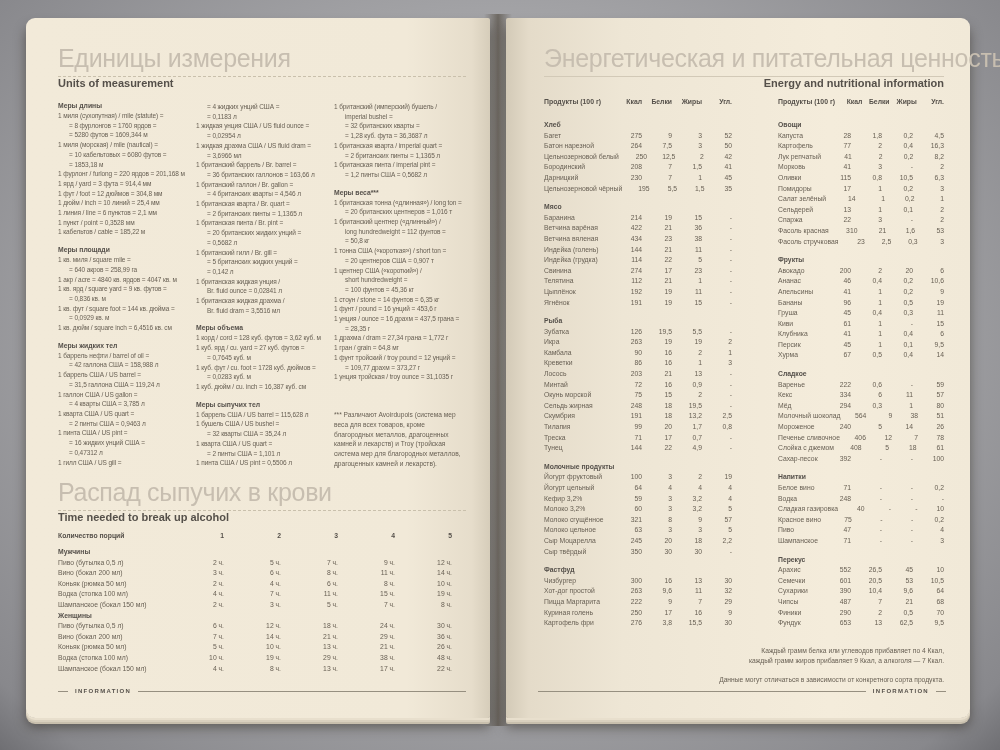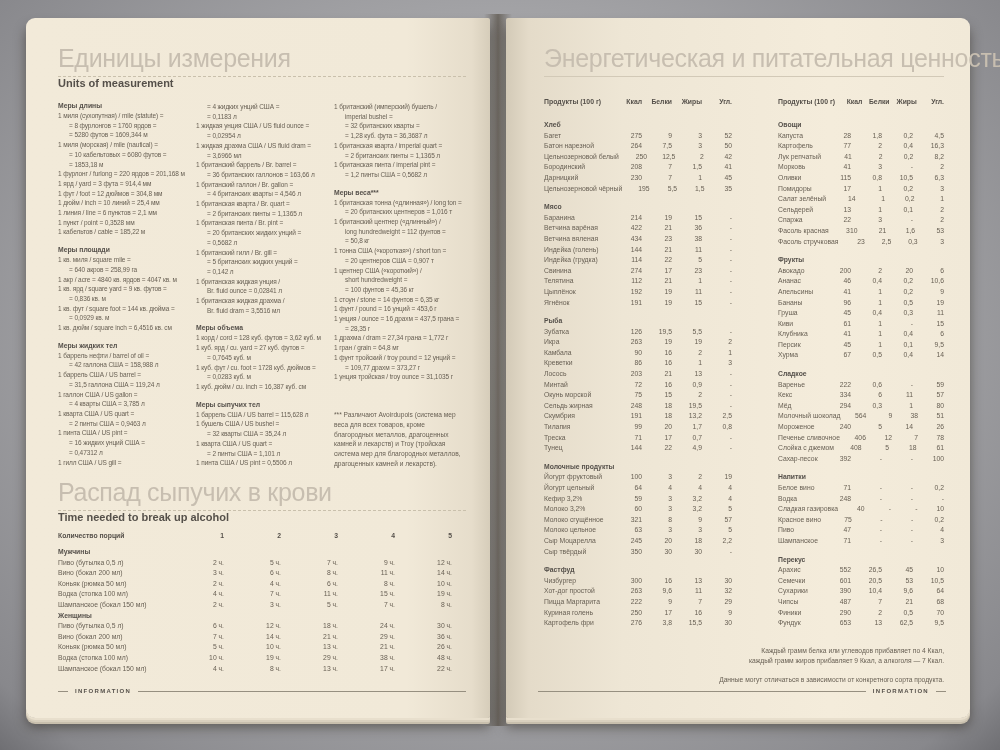--- a/index.html
+++ b/index.html
@@ -427,20 +427,21 @@
     <div class="f-tick"></div>
     <div class="f-text">INFORMATION</div>
     <div class="f-line"></div>
   </div>
 </div>
 
 <div class="page right">
   <div class="nutri-head">
     <div class="sec-title">Энергетическая и питательная ценность продуктов</div>
     <div class="rule-solid"></div>
+    <div class="sec-sub">Energy and nutritional information</div>
   </div>
 
   <div class="n-table t-left">
       <div class="n-row n-head">
         <div class="n-label">Продукты (100 г)</div>
         <div class="n-val">Ккал</div>
         <div class="n-val">Белки</div>
         <div class="n-val">Жиры</div>
         <div class="n-val">Угл.</div>
       </div>

